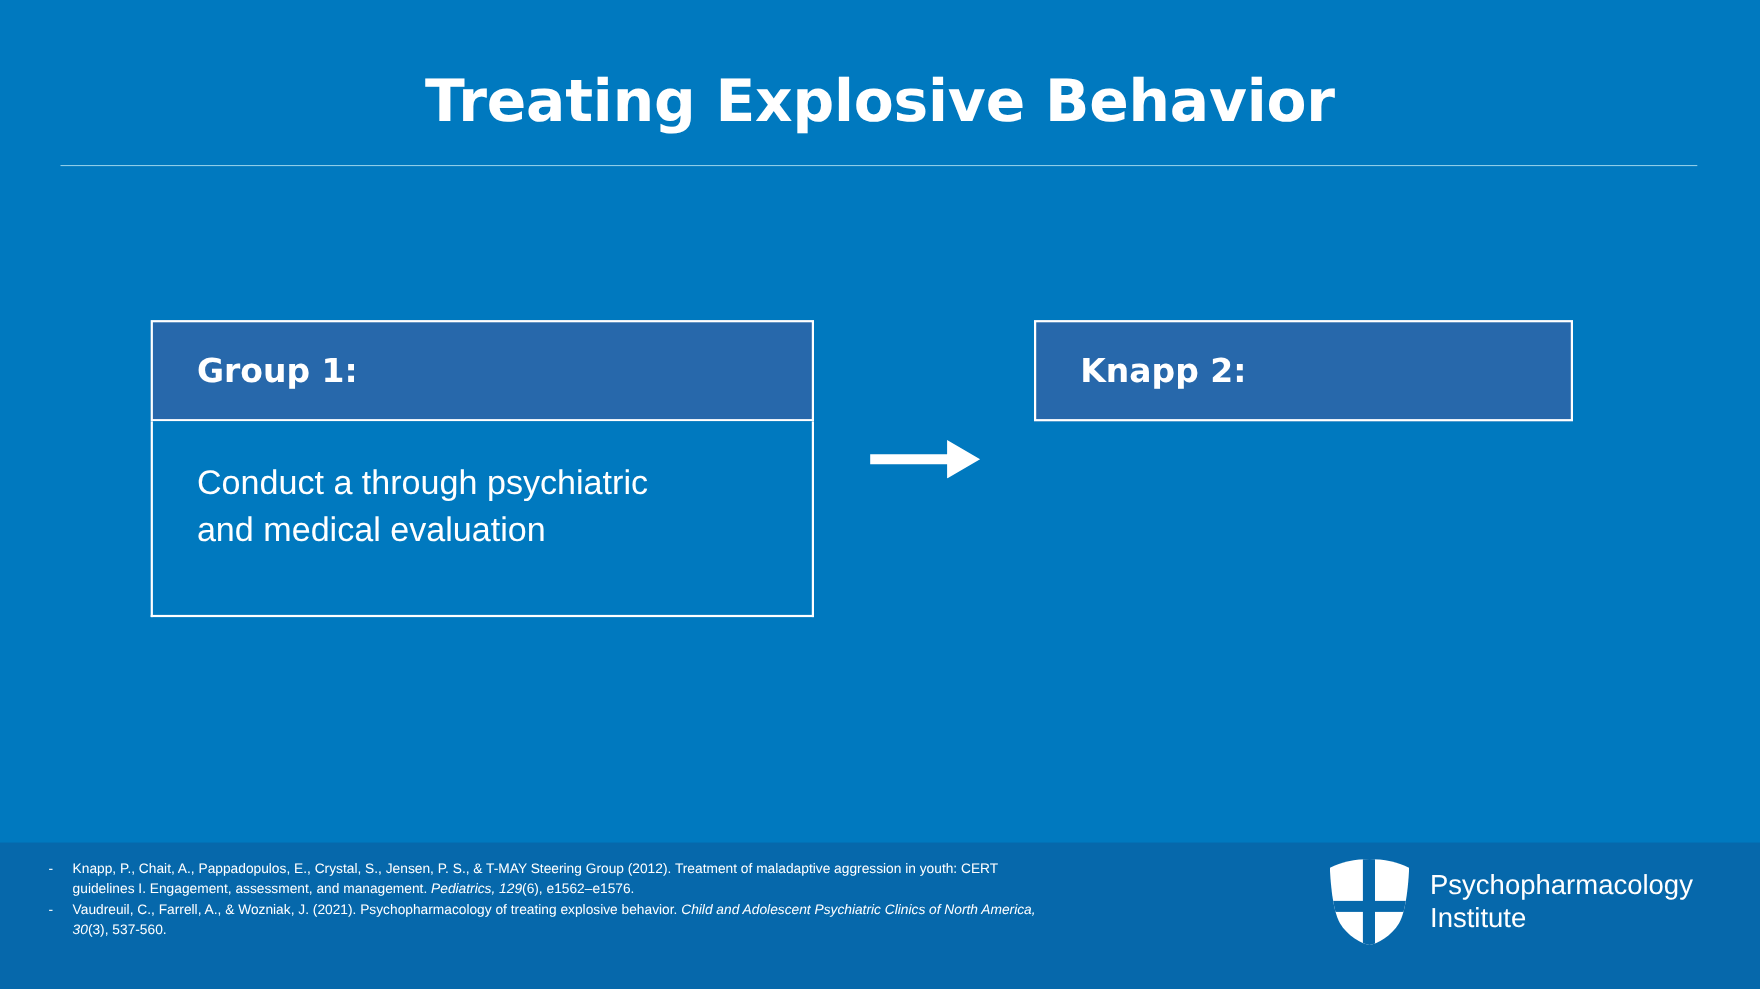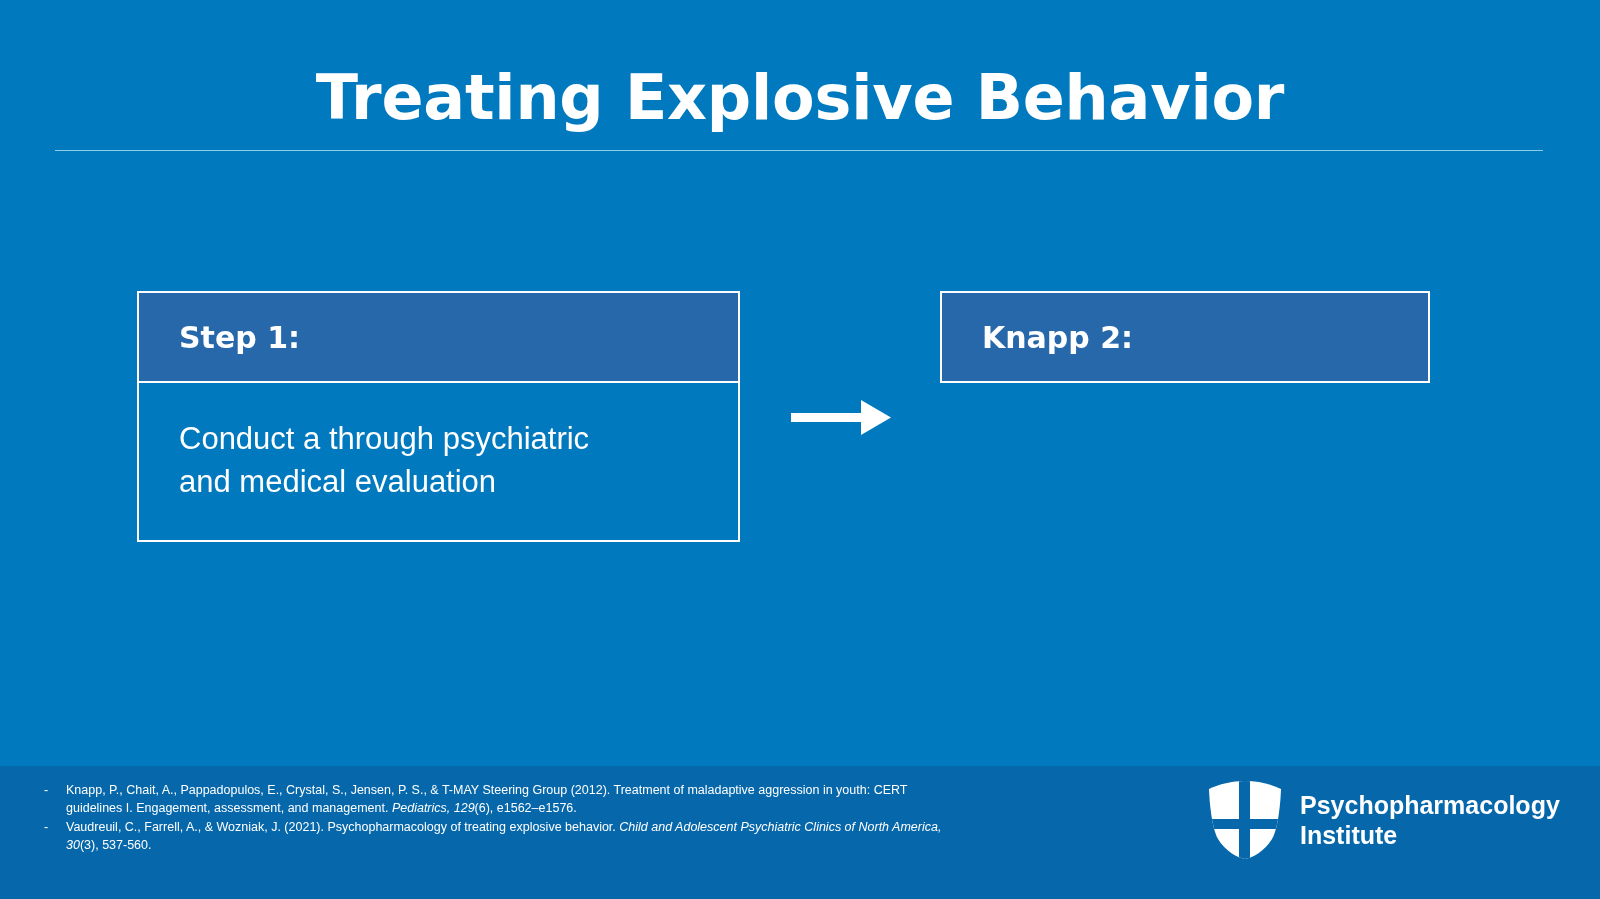--- a/index.html
+++ b/index.html
@@ -19,21 +19,21 @@
 
   
   #title-area {
     position: absolute;
     left: 0;
     top: 64px;
     width: 1600px;
     text-align: center;
   }
   #slide-title {
-    font-size: 62px;
+    font-size: 53px;
     font-weight: bold;
     color: #ffffff;
     letter-spacing: -0.2px;
     line-height: 1.1;
     font-family: "DejaVu Sans", sans-serif;
   }
   #title-rule {
     position: absolute;
     left: 55px;
     top: 150px;
@@ -62,21 +62,21 @@
   }
   .step-body {
     box-sizing: border-box;
     background: #0079bf;
     border: 2px solid #ffffff;
     border-top: none;
     color: #ffffff;
     font-size: 31px;
     line-height: 1.38;
     padding: 35px 18px 20px 40px;
-    height: 159px;
+    height: 178px;
     white-space: pre-line;
   }
 
   #step1-box { left: 137px; top: 291px; width: 603px; }
   #step2-box { left: 940px; top: 291px; width: 490px; }
 
   
   #flow-arrow {
     position: absolute;
     left: 791px;
@@ -124,35 +124,35 @@
     display: flex;
     align-items: center;
     gap: 18px;
   }
   #logo-shield { width: 74px; height: 78px; flex: 0 0 74px; }
   #logo-text {
     color: #ffffff;
     font-size: 25px;
     line-height: 1.22;
     white-space: pre-line;
-    font-weight: 700;
+    font-weight: 400;
   }
 </style>
 </head>
 <body>
 
 <div id="slide">
 
   <div id="title-area">
     <div id="slide-title">Treating Explosive Behavior</div>
   </div>
   <div id="title-rule"></div>
 
   <div id="step1-box" class="step-box">
-    <div class="step-header">Step 1:</div>
+    <div class="step-header">Group 1:</div>
     <div class="step-body">Conduct a through psychiatric
 and medical evaluation</div>
   </div>
 
   <div id="flow-arrow">
     <svg viewBox="0 0 100 35" width="100" height="35" aria-hidden="true">
       <path d="M0 13 L70 13 L70 0 L100 17.5 L70 35 L70 22 L0 22 Z" fill="#ffffff"></path>
     </svg>
   </div>
 

